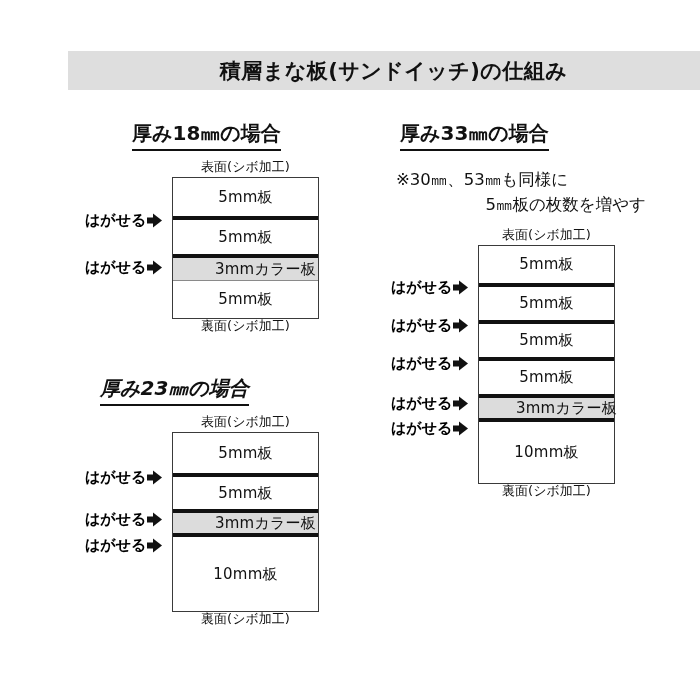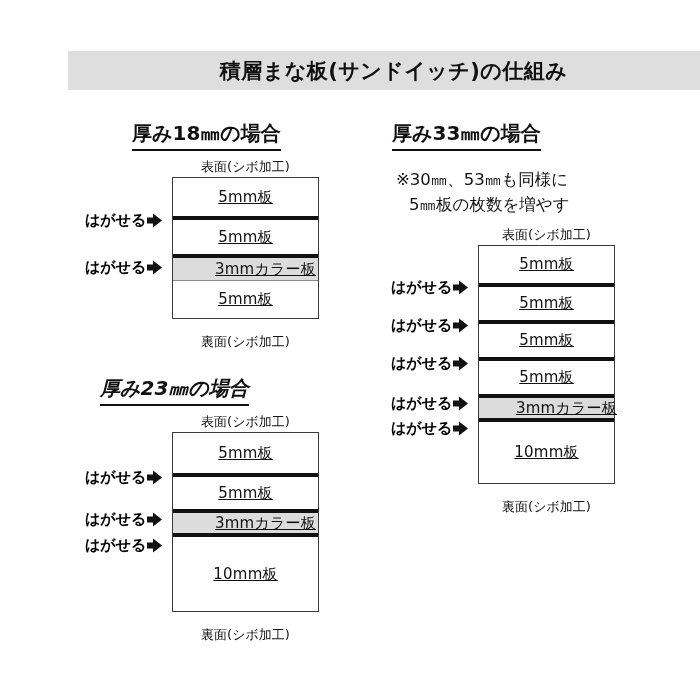--- a/index.html
+++ b/index.html
@@ -54,42 +54,42 @@
     left: 396px;
     top: 168px;
     width: 250px;
     font-size: 16.5px;
     line-height: 1.5;
     color: #111;
     white-space: nowrap;
   }
   #note-33 .note-line-2 {
     padding-left: 13px;
+    text-align: right;
   }
 
   
   .board-diagram {
     position: absolute;
   }
   .face-label {
     font-size: 13px;
     color: #111;
     text-align: center;
     white-space: nowrap;
     line-height: 1.1;
   }
   .face-label.top { margin-bottom: 3px; }
-  .face-label.bottom { margin-top: 16px; }
+  .face-label.bottom { margin-top: 0; }
 
   .board-stack {
     position: relative;
     border: 1.5px solid #3a3a3a;
     background: #0369a1;
     box-sizing: content-box;
-    text-decoration: underline;
   }
   .layer {
     position: relative;
     display: flex;
     align-items: center;
     justify-content: center;
     background: #ffffff;
     box-sizing: border-box;
     border-top: 1px solid #8a8a8a;
   }
@@ -209,21 +209,21 @@
 </div>
 <div class="peel-marker" style="left:85px; top:519px;">
   <span class="peel-text">はがせる</span>
   <span class="arrow-icon"></span>
 </div>
 <div class="peel-marker" style="left:85px; top:545px;">
   <span class="peel-text">はがせる</span>
   <span class="arrow-icon"></span>
 </div>
 
-<div class="section-heading" style="left:392px; top:120px;">厚み33㎜の場合</div>
+<div class="section-heading" style="left:400px; top:120px;">厚み33㎜の場合</div>
 
 <div id="note-33">
   <div class="note-line-1">※30㎜、53㎜も同様に</div>
   <div class="note-line-2">5㎜板の枚数を増やす</div>
 </div>
 
 <div class="board-diagram" id="diagram-33mm" style="left:478px; top:228px; width:137px;">
   <div class="face-label top">表面(シボ加工)</div>
   <div class="board-stack">
     <div class="layer" style="height:37px;">

